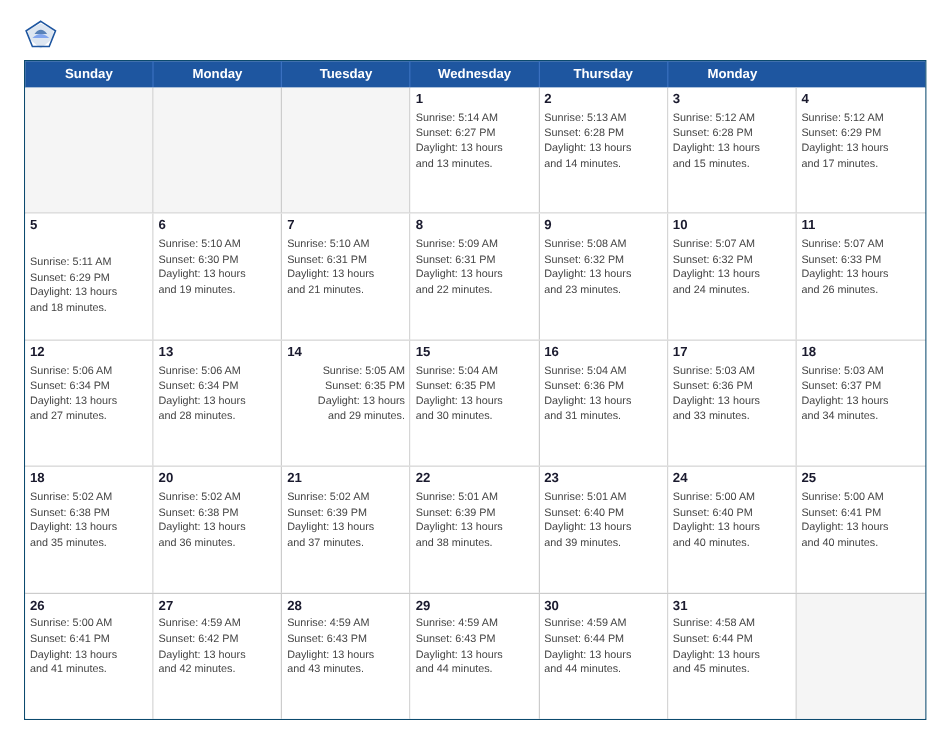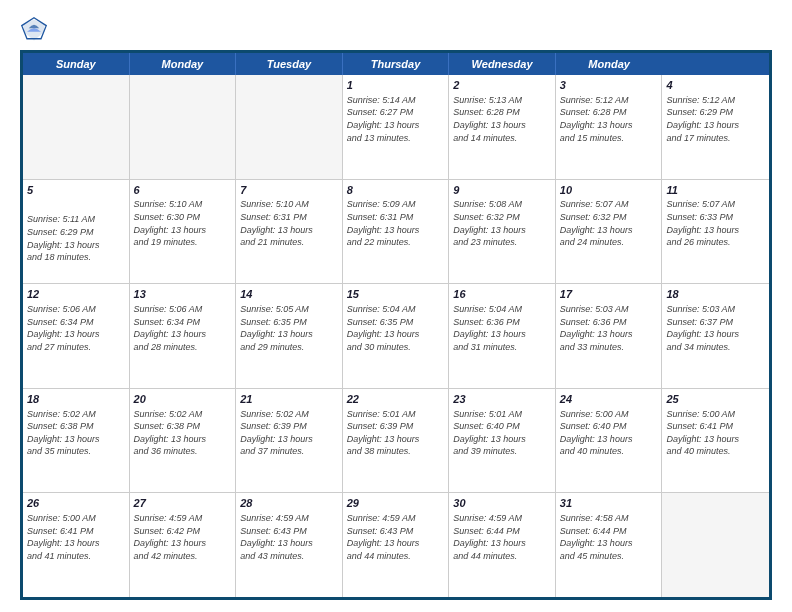--- a/index.html
+++ b/index.html
@@ -58,22 +58,21 @@
     }
     .subtitle {
       font-size: 14px;
       color: #333;
       margin-top: 2px;
     }
     .calendar {
       flex: 1;
       display: flex;
       flex-direction: column;
-      border: 3px solid #0c4a6e;
-      font-style: italic;
+      border: 1px solid #0c4a6e;
     }
     .cal-header-row {
       display: grid;
       grid-template-columns: repeat(7, 1fr);
       background: #1e56a0;
     }
     .cal-header-cell {
       color: #fff;
       font-size: 11px;
       font-weight: bold;
@@ -147,22 +146,22 @@
       <div class="main-title"></div>
       <div class="subtitle"></div>
     </div>
   </div>
 
   <div class="calendar">
     <div class="cal-header-row">
     <div class="cal-header-cell">Sunday</div>
         <div class="cal-header-cell">Monday</div>
         <div class="cal-header-cell">Tuesday</div>
+        <div class="cal-header-cell">Wednesday</div>
         <div class="cal-header-cell">Thursday</div>
-        <div class="cal-header-cell">Wednesday</div>
         <div class="cal-header-cell">Monday</div>
       </div>
     <div class="cal-body">
     <div class="cal-row">
           <div class="cal-cell empty"></div>
           <div class="cal-cell empty"></div>
           <div class="cal-cell empty"></div>
           <div class="cal-cell">
             <span class="day-num">1</span>
             <div class="cell-detail" style="white-space: pre-line;">Sunrise: 5:14 AM
@@ -253,21 +252,21 @@
           </div>
           <div class="cal-cell">
             <span class="day-num">13</span>
             <div class="cell-detail" style="white-space: pre-line;">Sunrise: 5:06 AM
 Sunset: 6:34 PM
 Daylight: 13 hours
 and 28 minutes.</div>
           </div>
           <div class="cal-cell">
             <span class="day-num">14</span>
-            <div class="cell-detail" style="white-space: pre-line;">Sunrise: 5:05 AM
+            <div class="cell-detail" style="white-space: pre-line; text-align: right;">Sunrise: 5:05 AM
 Sunset: 6:35 PM
 Daylight: 13 hours
 and 29 minutes.</div>
           </div>
           <div class="cal-cell">
             <span class="day-num">15</span>
             <div class="cell-detail" style="white-space: pre-line;">Sunrise: 5:04 AM
 Sunset: 6:35 PM
 Daylight: 13 hours
 and 30 minutes.</div>

